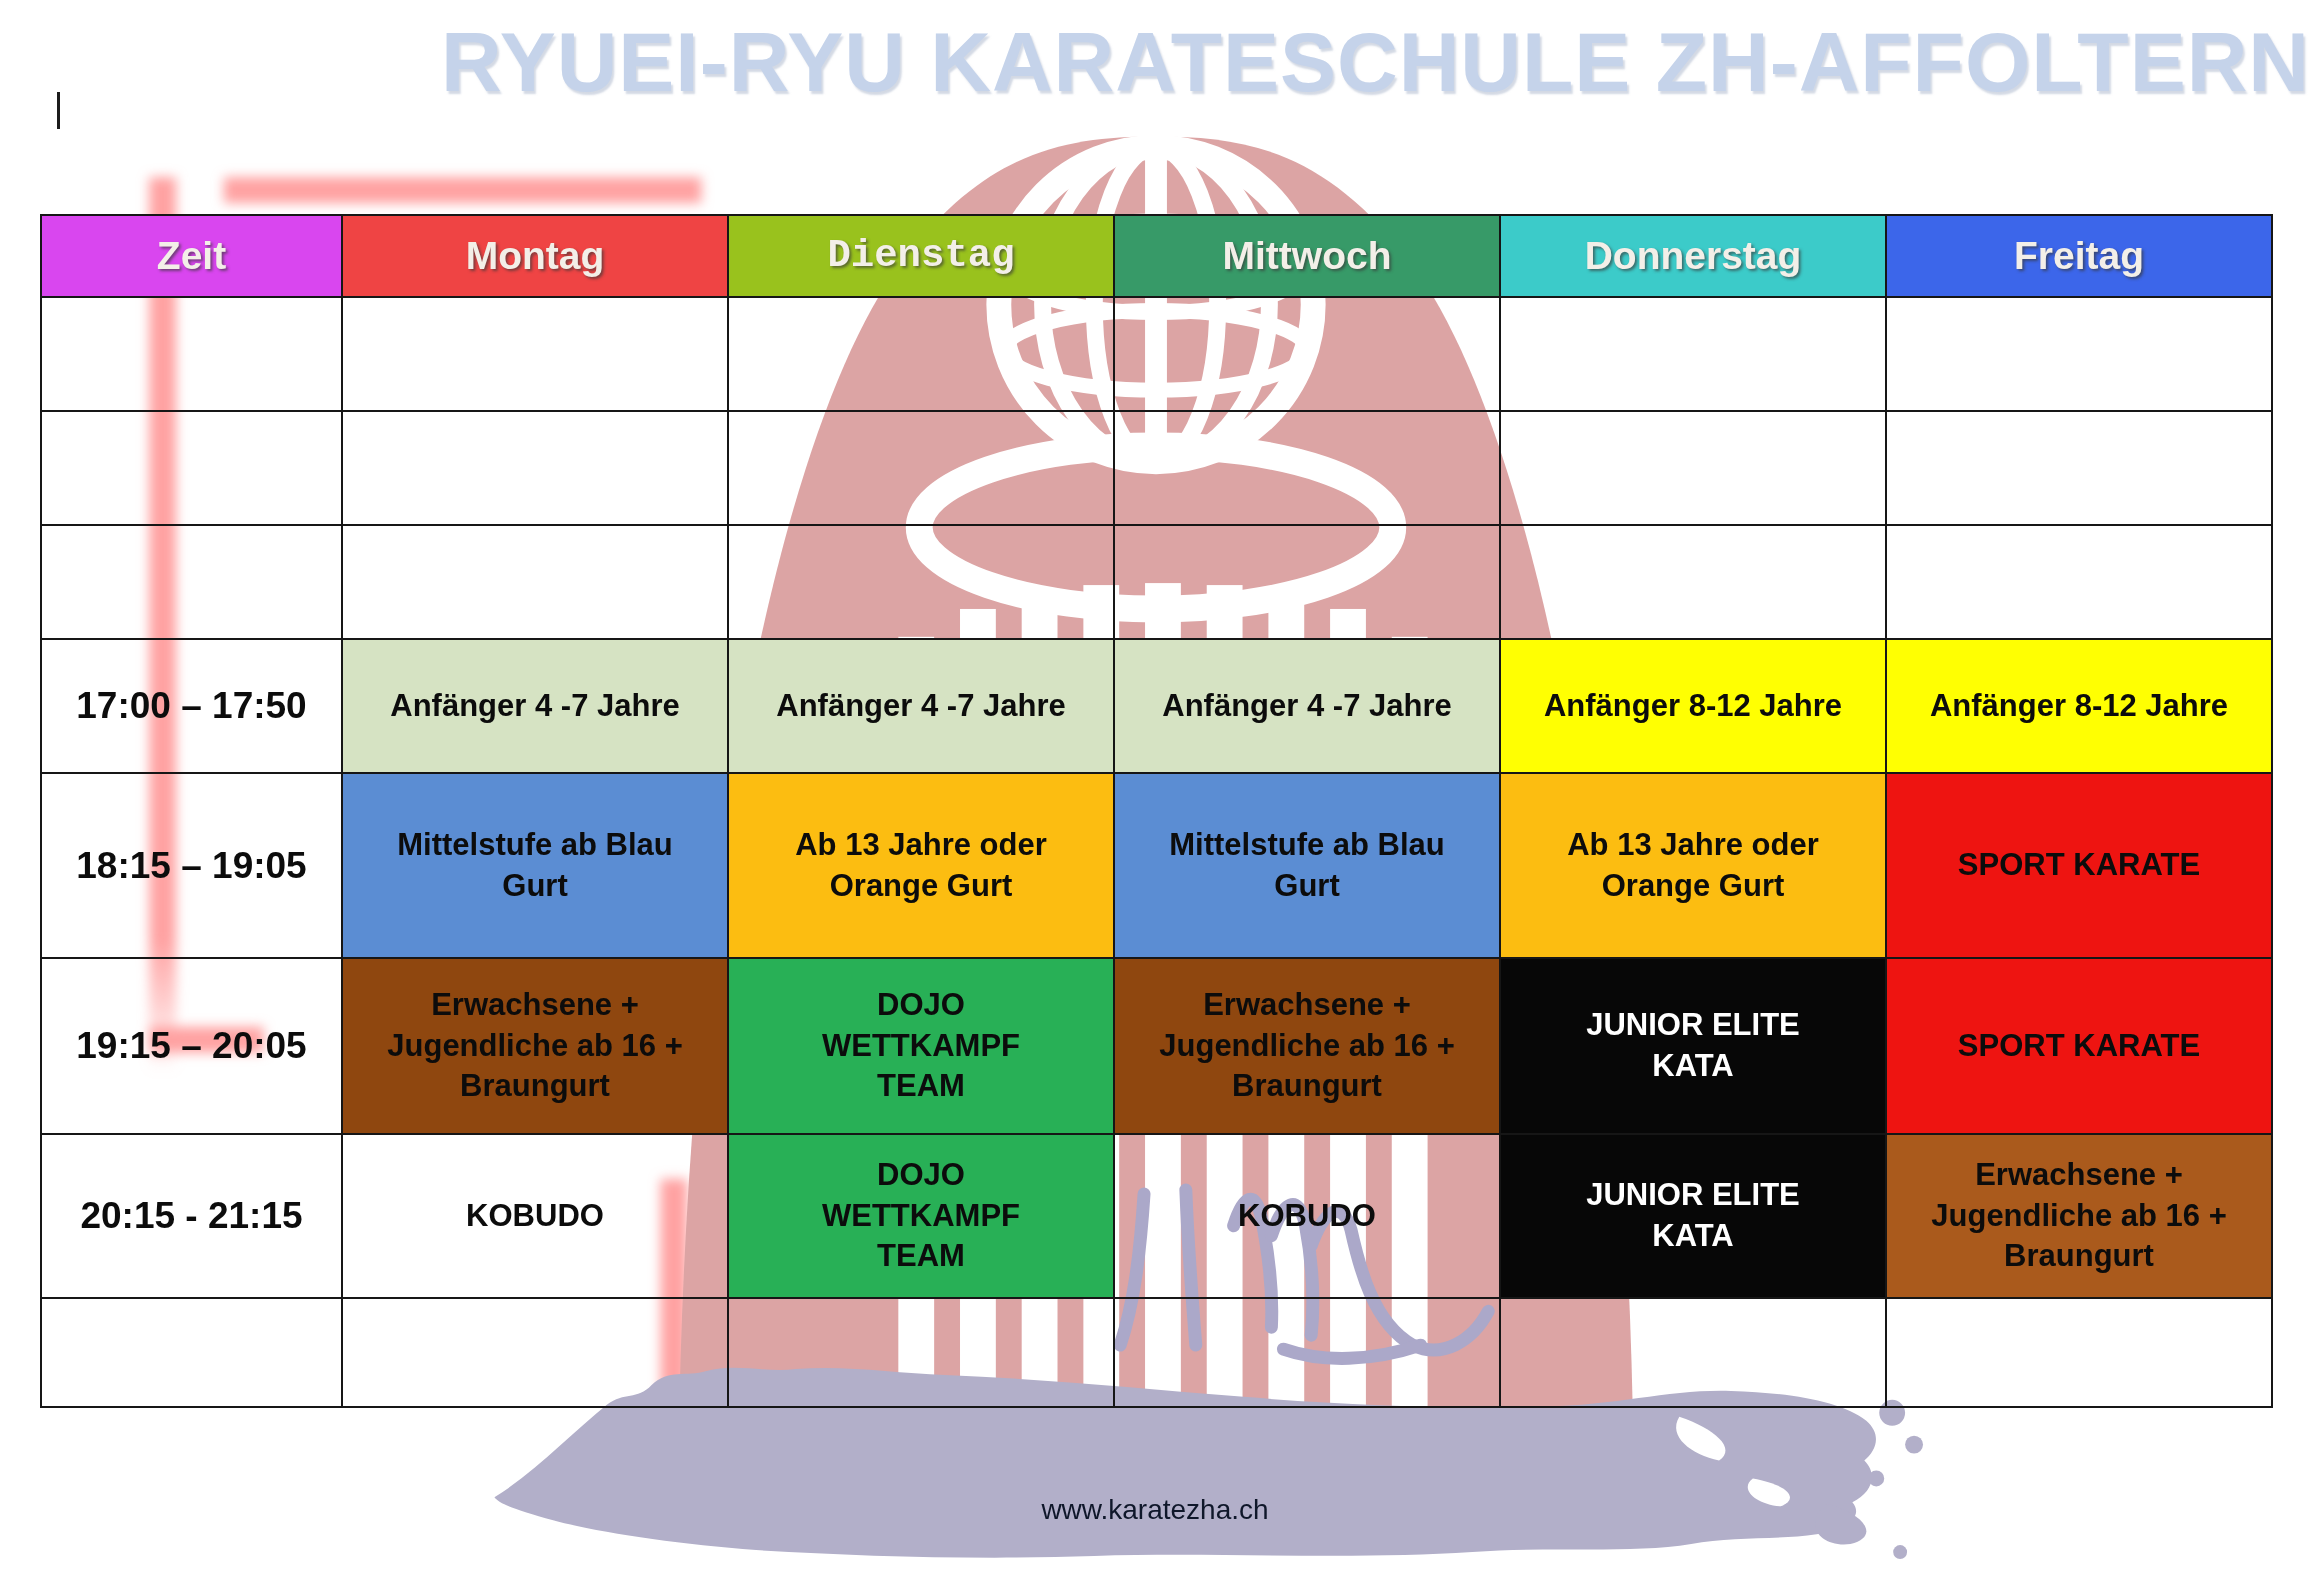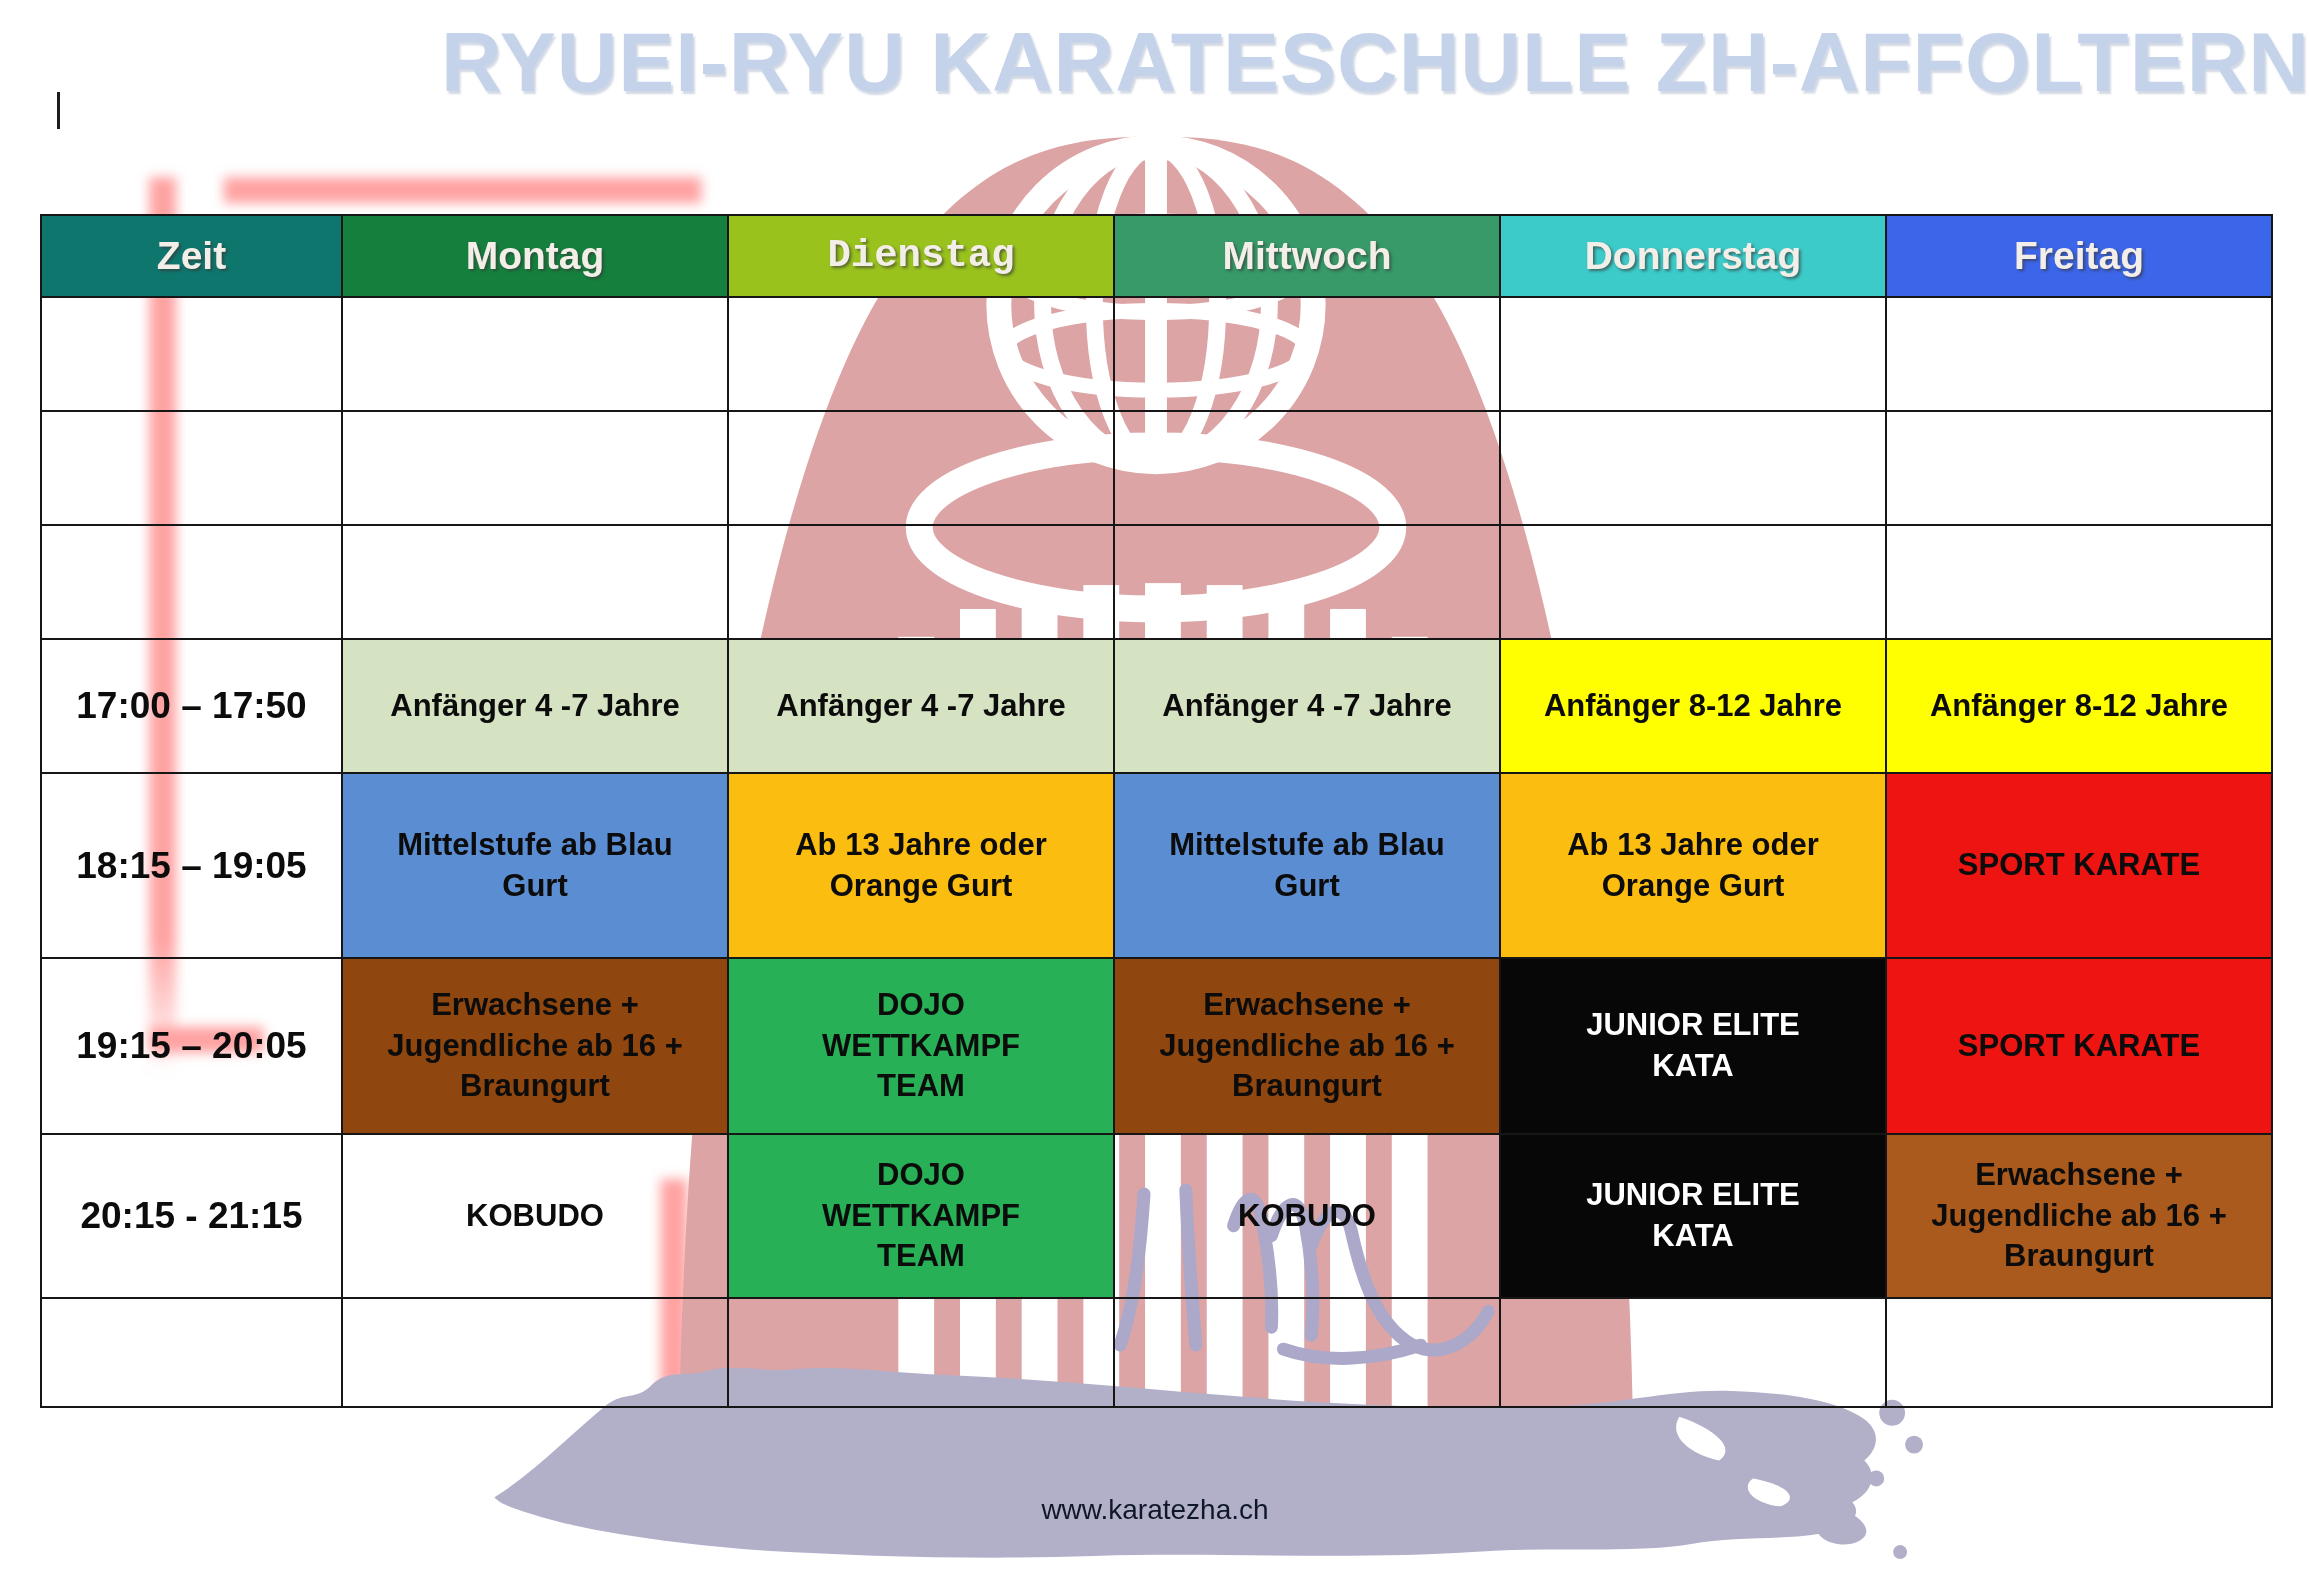--- a/index.html
+++ b/index.html
@@ -165,22 +165,22 @@
     <colgroup>
       <col style="width:301px">
         <col style="width:386px">
         <col style="width:386px">
       <col style="width:386px">
         <col style="width:386px">
         <col style="width:386px">
     </colgroup>
     <tbody>
       <tr class="r-header">
-        <td class="head" style="background: #0f766e;">Zeit</td>
-        <td class="head" style="background: #15803d;">Montag</td>
+        <td class="head" style="background: #d946ef;">Zeit</td>
+        <td class="head" style="background: #ef4444;">Montag</td>
         <td class="head" style="background: rgb(153, 194, 29); font-family: Liberation Mono, monospace;">Dienstag</td>
         <td class="head" style="background: rgb(55, 154, 104);">Mittwoch</td>
         <td class="head" style="background: rgb(60, 203, 201);">Donnerstag</td>
         <td class="head" style="background: rgb(60, 102, 234);">Freitag</td>
       </tr>
 
       <tr class="r-empty">
         <td></td>
           <td></td>
           <td></td>

